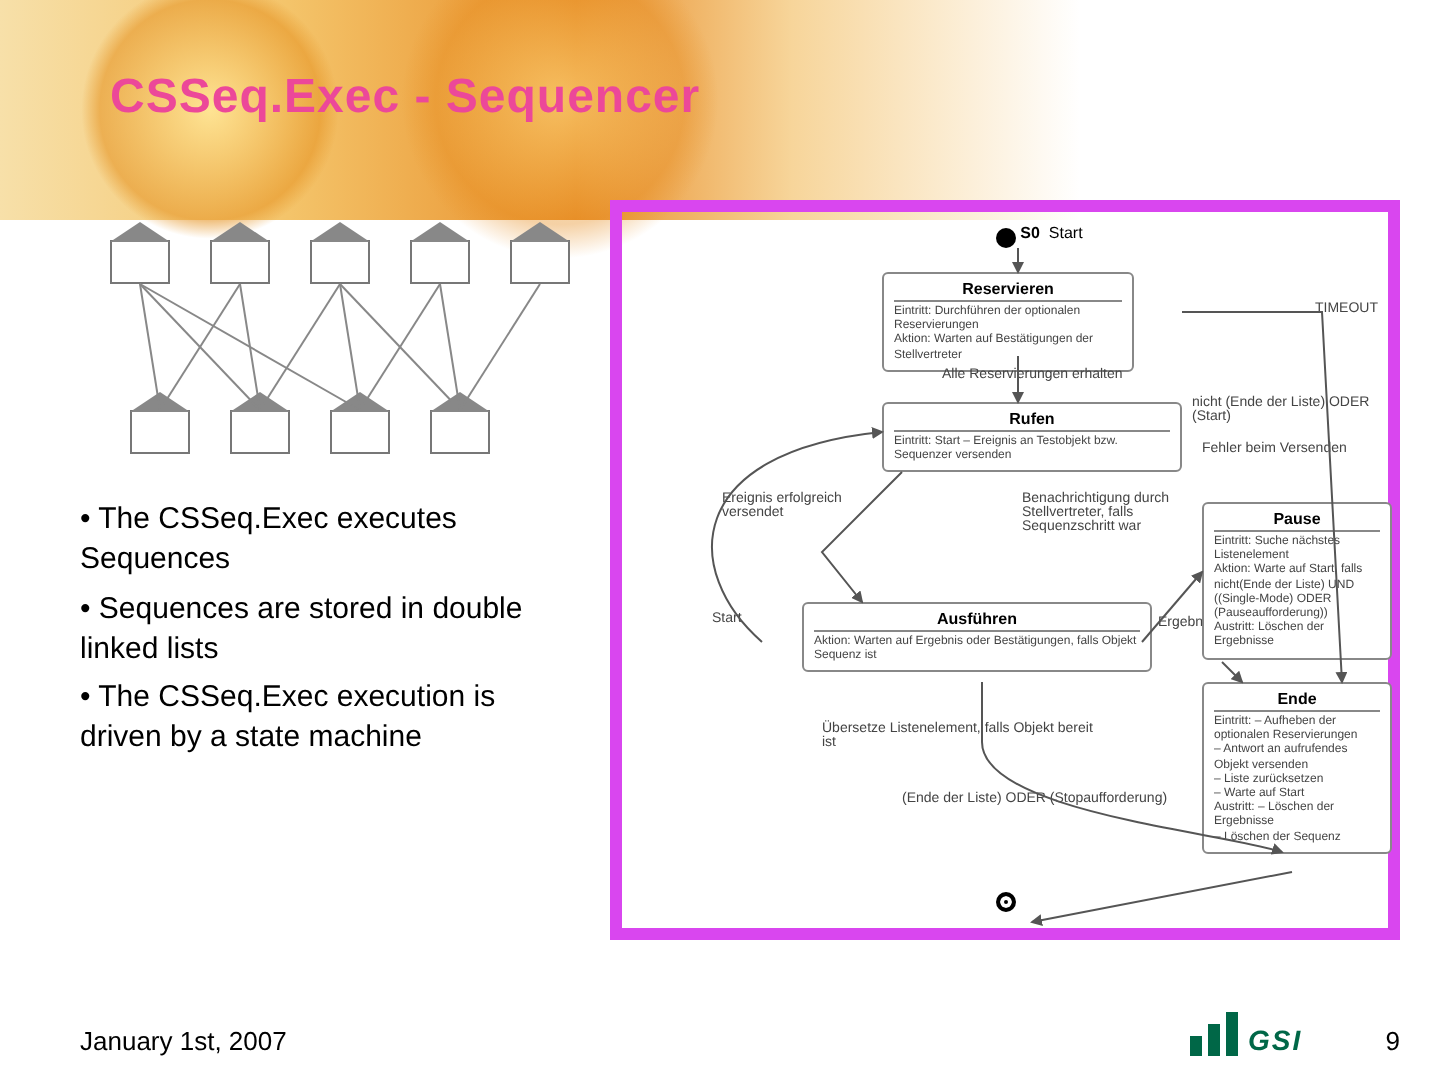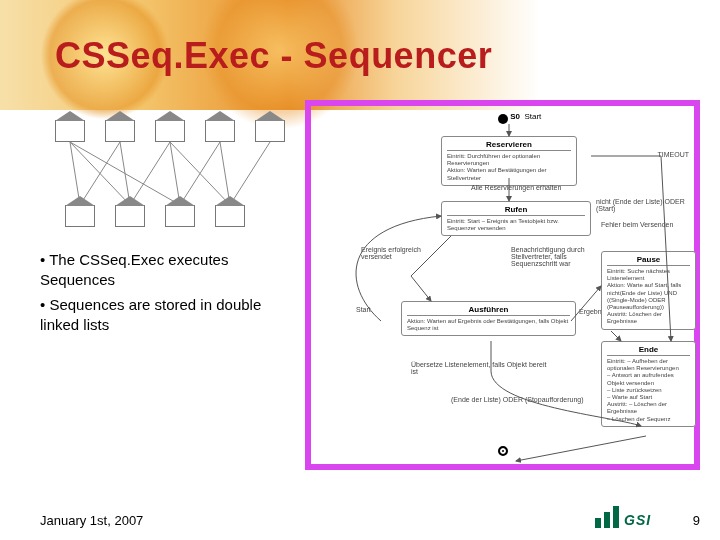--- a/index.html
+++ b/index.html
@@ -5,37 +5,37 @@
   * { margin: 0; padding: 0; box-sizing: border-box; }
   html, body { width: 720px; height: 540px; font-family: Arial, sans-serif; background: #fff; overflow: hidden; }
   .slide { position: relative; width: 720px; height: 540px; }
   .banner { position: absolute; top: 0; left: 0; width: 720px; height: 110px;
             background: linear-gradient(90deg, #f7e0a9 0%, #f4c46a 20%, #e88f2b 40%, #f7d59a 55%, #fff 75%, #fff 100%); }
   .banner::before, .banner::after { content:""; position:absolute; border-radius:50%; }
   .banner::before { width:130px; height:130px; left:40px; top:-10px;
                     background: radial-gradient(circle, rgba(255,230,150,.9) 0%, rgba(230,150,40,.6) 60%, rgba(230,150,40,0) 70%); }
   .banner::after { width:160px; height:160px; left:200px; top:-30px;
                    background: radial-gradient(circle, rgba(255,220,130,.6) 0%, rgba(230,140,30,.4) 55%, rgba(230,140,30,0) 70%); }
-  .title { position:absolute; top:35px; left:55px; font-size:36px; font-weight:700; color:#b91c1c; letter-spacing:.5px; z-index:2; }
+  .title { position:absolute; top:35px; left:55px; font-size:24px; font-weight:700; color:#ec4899; letter-spacing:.5px; z-index:2; }
   .left-col { position:absolute; left:40px; top:250px; width:250px; font-size:15px; line-height:1.35; color:#000; z-index:2; }
   .left-col p { margin-bottom:4px; }
   .seq-diag { position:absolute; left:45px; top:120px; width:260px; height:120px; z-index:2; }
   .house { position:absolute; width:30px; height:22px; background:#fff; border:1px solid #777; }
   .house::before { content:""; position:absolute; top:-10px; left:-1px; width:0; height:0;
                    border-left:15px solid transparent; border-right:15px solid transparent; border-bottom:10px solid #888; }
   .hA{left:10px; top:0;} .hB{left:60px; top:0;} .hC{left:110px; top:0;} .hD{left:160px; top:0;} .hE{left:210px; top:0;}
   .hF{left:20px; top:85px;} .hG{left:70px; top:85px;} .hH{left:120px; top:85px;} .hI{left:170px; top:85px;}
   .seq-diag svg { position:absolute; left:0; top:0; }
   .state-img { position:absolute; left:305px; top:100px; width:395px; height:370px; border:6px solid #d946ef; z-index:1; }
   .sbox { position:absolute; background:#fff; border:1px solid #888; border-radius:3px; padding:3px 5px; font-size:7px; text-align:center; }
   .stitle { font-weight:700; font-size:8px; display:block; border-bottom:1px solid #888; margin-bottom:2px; padding-bottom:1px; }
   .startdot{ position:absolute; left:50%; top:8px; width:10px; height:10px; background:#000; border-radius:50%; margin-left:-5px;}
   .starttxt{ position:absolute; left:52%; top:6px; font-size:8px;}
   .enddot{ position:absolute; left:50%; bottom:8px; width:10px; height:10px; background:#000; border:2px solid #000; border-radius:50%; margin-left:-5px; box-shadow: inset 0 0 0 2px #fff;}
-  .res{ left:130px; top:30px; width:136px; }
+  .res{ left:130px; top:30px; width:126px; }
   .ruf{ left:130px; top:95px; width:150px; }
   .aus{ left:90px; top:195px; width:175px; }
   .pau{ left:290px; top:145px; width:95px; }
   .end{ left:290px; top:235px; width:95px; }
   .sstxt{ font-size:6px; line-height:1.2; display:block; text-align:left; color:#444;}
   .side-label { position:absolute; font-size:7px; color:#444; }
   .footer { position:absolute; bottom:12px; left:0; width:720px; height:30px; }
   .fdate { position:absolute; left:40px; bottom:0; font-size:13px; }
   .femail { position:absolute; left:0; right:0; bottom:0; text-align:center; font-size:13px; }
   .fpage { position:absolute; right:20px; bottom:0; font-size:13px; }
@@ -74,20 +74,21 @@
         <path d="M175 22 L135 85"></path>
           <path d="M175 22 L185 85"></path>
         <path d="M225 22 L185 85"></path>
       </g>
     </svg>
   </div>
 
   <div class="left-col">
     <p>• The CSSeq.Exec executes Sequences</p>
     <p>• Sequences are stored in double linked lists</p>
+    <p>• The CSSeq.Exec execution is driven by a state machine</p>
   </div>
 
   <div class="state-img">
     <div class="startdot"></div>
     <span class="starttxt"><b>S0</b>&nbsp;&nbsp;<span>Start</span></span>
 
     <div class="sbox res">
       <span class="stitle">Reservieren</span>
       <span class="sstxt">Eintritt:  Durchführen der optionalen Reservierungen</span>
       <span class="sstxt">Aktion:   Warten auf Bestätigungen der Stellvertreter</span>

